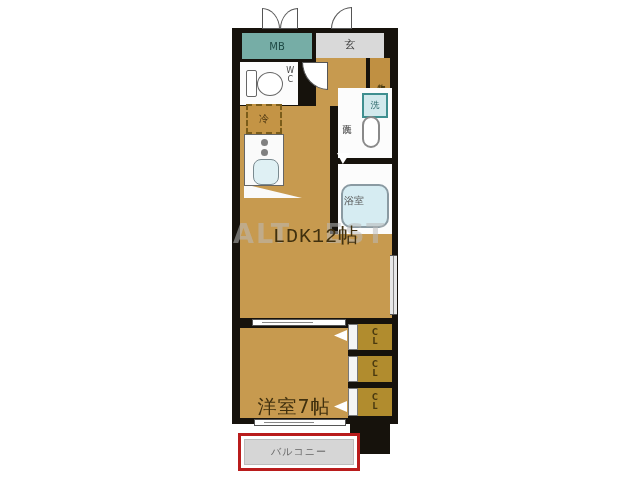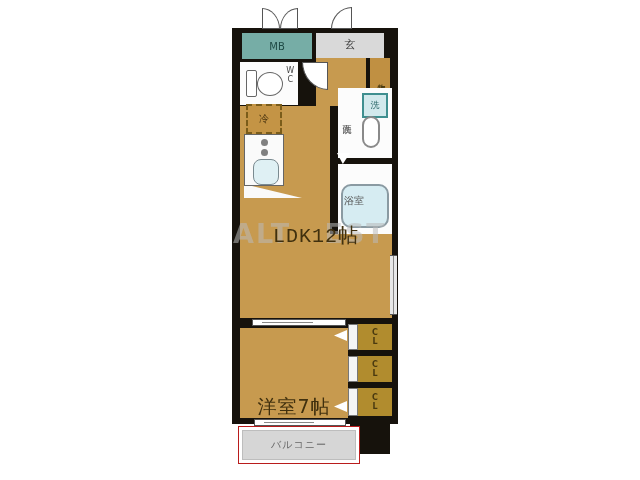--- a/index.html
+++ b/index.html
@@ -34,21 +34,21 @@
   
   .doorarc{background:#fff;border:1px solid #555;z-index:6;}
   .slide{background:#fff;border:1px solid #555;z-index:6;}
   .slide .track{height:1px;background:#888;width:55%;margin:2px 0 0 10%;}
   .vwin{background:#e8e8e8;border-top:1px solid #555;border-bottom:1px solid #555;z-index:6;}
   .vwin .track{width:1px;background:#888;height:100%;margin-left:3px;}
   .tri-left{background:#fff;clip-path:polygon(100% 0,100% 100%,0 50%);z-index:7;}
   .tri-down{background:#fff;clip-path:polygon(0 0,100% 0,45% 100%);z-index:7;}
   .kcut{background:#fafafa;clip-path:polygon(0 0,100% 100%,0 100%);z-index:4;}
   
-  .balc-outer{background:#fff;border:1px solid #b91c1c;z-index:4;}
+  .balc-outer{background:#fff;border:3px solid #b91c1c;z-index:4;margin-top:7px;}
   .balc-inner{position:absolute;left:3px;top:3px;right:3px;bottom:3px;background:#d6d6d6;border:1px solid #bdbdbd;
               display:flex;align-items:center;justify-content:center;font-size:10px;color:#666;letter-spacing:1px;}
   .wm{z-index:8;font-size:27px;font-weight:bold;color:rgba(185,185,185,0.55);letter-spacing:2px;word-spacing:22px;
       white-space:nowrap;}
   .cl-cell{display:flex;align-items:center;justify-content:center;}
   .cl-cell .vtext{font-size:8px;color:#4a3a10;font-weight:bold;letter-spacing:0;}
   .fold{background:#f5f5f5;border:1px solid #777;z-index:4;}
 </style>
 </head>
 <body>

